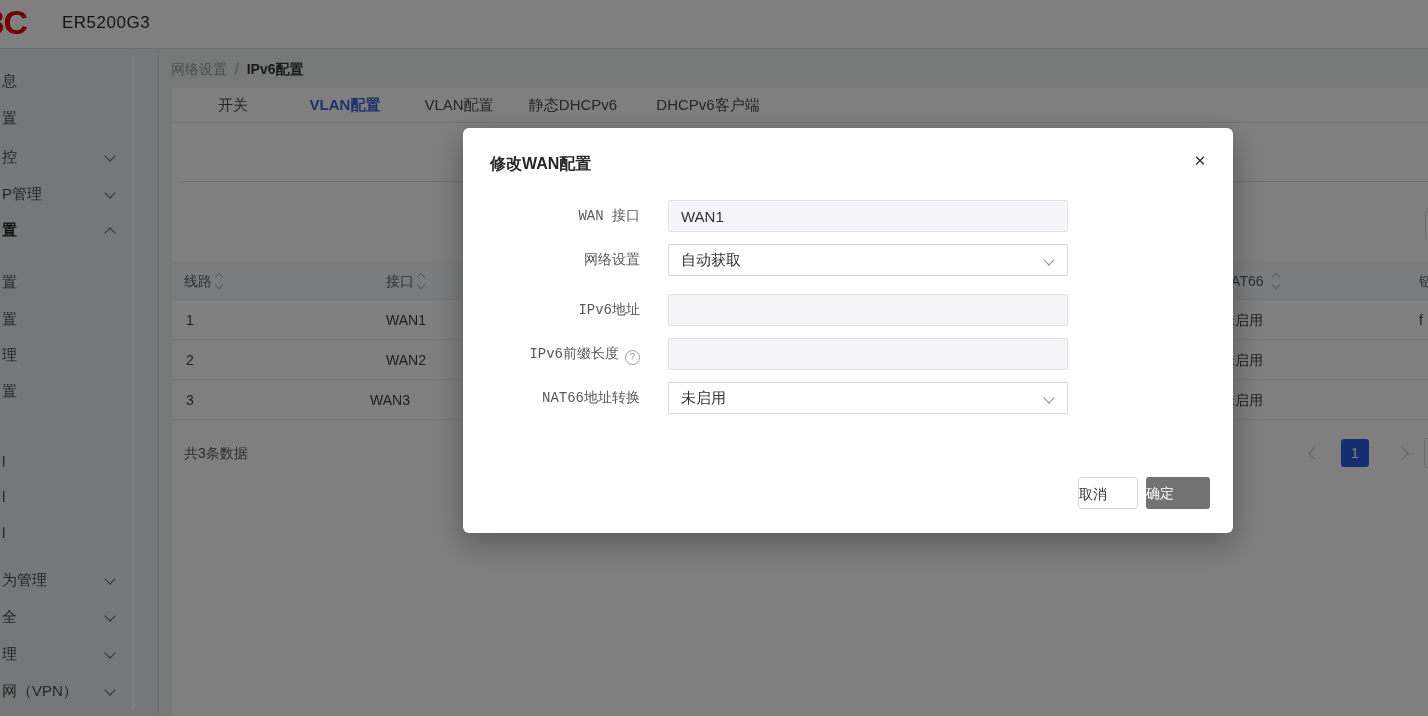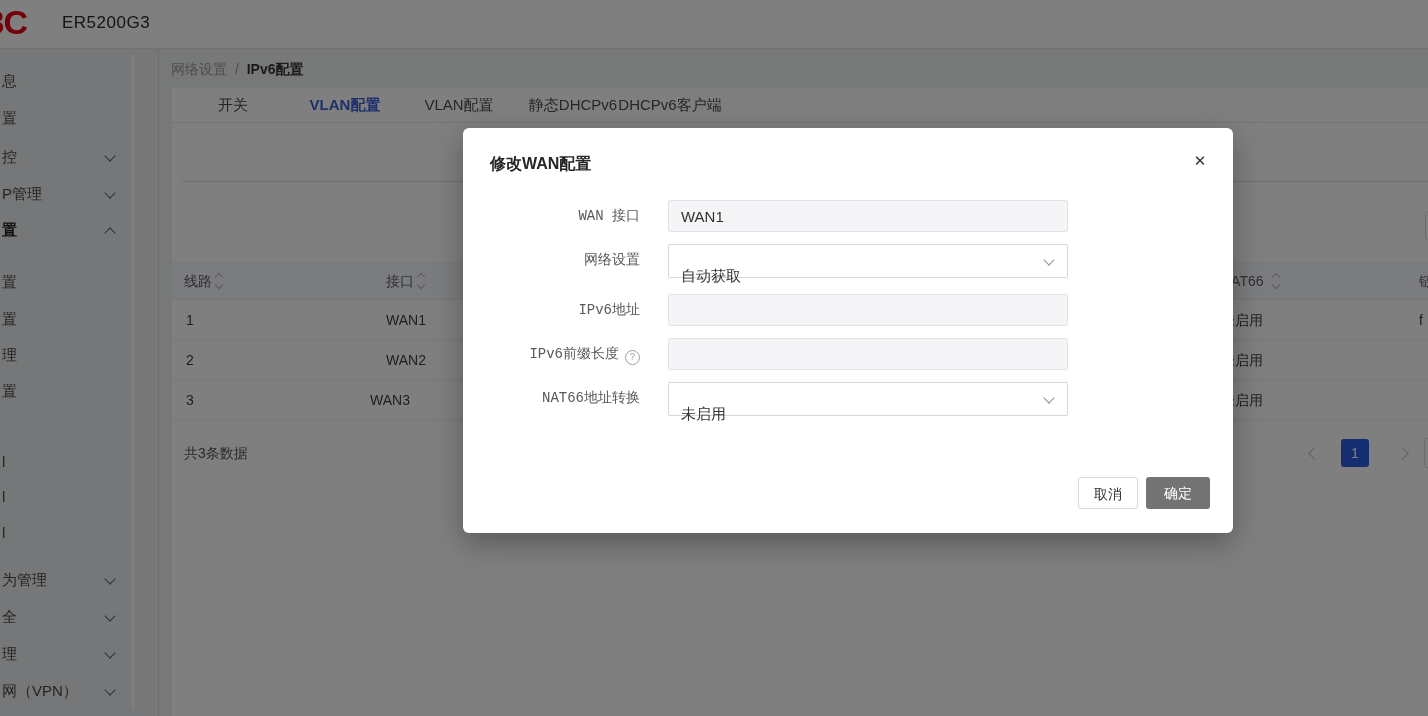--- a/index.html
+++ b/index.html
@@ -64,24 +64,24 @@
   .m-title{position:absolute;left:27px;top:26px;font-size:16px;font-weight:700;color:#262626;}
   .m-close{position:absolute;left:726px;top:22px;width:22px;height:22px;text-align:center;line-height:22px;
            font-size:15px;color:#333;cursor:pointer;}
   .m-label{position:absolute;left:0;width:177px;text-align:right;line-height:32px;font-size:14px;color:#595959;white-space:nowrap;font-family:Liberation Mono, monospace;}
   .help{display:inline-block;width:15px;height:15px;line-height:14px;border:1px solid #9aa0a6;border-radius:50%;
         color:#9aa0a6;font-size:10px;text-align:center;margin-left:6px;vertical-align:-2px;box-sizing:border-box;cursor:pointer;}
   .m-input{position:absolute;left:205px;width:400px;height:32px;box-sizing:border-box;border:1px solid #d6d9de;
            border-radius:2px;padding:0 12px;font-size:15px;color:#333;background:#fff;font-family:inherit;outline:none;}
   .m-input.dis{background:#f5f5f7;border-color:#e0e2e6;}
   .m-select{position:absolute;left:205px;width:400px;height:32px;box-sizing:border-box;border:1px solid #d4d7dd;
-            border-radius:2px;background:#fff;line-height:30px;padding:16px 12px;font-size:15px;color:#333;cursor:pointer;}
+            border-radius:2px;background:#fff;line-height:30px;padding:0 12px;font-size:15px;color:#333;cursor:pointer;}
   .m-select .schev{position:absolute;right:14px;top:11px;width:7px;height:7px;
                    border-right:1.6px solid #8c9096;border-bottom:1.6px solid #8c9096;transform:rotate(45deg);}
-  .btn{position:absolute;top:349px;height:32px;border-radius:3px;font-size:14px;text-align:center;line-height:32px;cursor:pointer;box-sizing:border-box;}
+  .btn{position:absolute;top:349px;height:32px;border-radius:3px;font-size:14px;text-align:left;line-height:32px;cursor:pointer;box-sizing:border-box;}
   .btn.cancel{left:615px;width:60px;background:#fff;border:1px solid #d9d9d9;color:#333;}
   .btn.ok{left:683px;width:64px;background:#737373;color:#fff;}
 </style>
 </head>
 <body>
 
 <div id="root">
 
   <div class="abs topbar">
     <div class="logo">H3C</div>
@@ -153,21 +153,21 @@
     <span class="s">/</span>
     <span class="c">IPv6配置</span>
   </div>
 
   <div class="abs card"></div>
 
   <div class="abs tab" style="left:233px">开关</div>
   <div class="abs tab active" style="left:345px">VLAN配置</div>
   <div class="abs tab" style="left:459px">VLAN配置</div>
   <div class="abs tab" style="left:573px">静态DHCPv6</div>
-  <div class="abs tab" style="left:670px">DHCPv6客户端</div>
+  <div class="abs tab" style="left:708px">DHCPv6客户端</div>
   <div class="abs tabline"></div>
 
   <div class="abs secline"></div>
   <div class="abs cutbtn"></div>
 
   <div class="abs thead"></div>
   <div class="abs th" style="left:184px">线路</div>
   <div class="abs sort" style="left:216px;top:274px">
       <i class="u"></i>
       <i class="d"></i>

